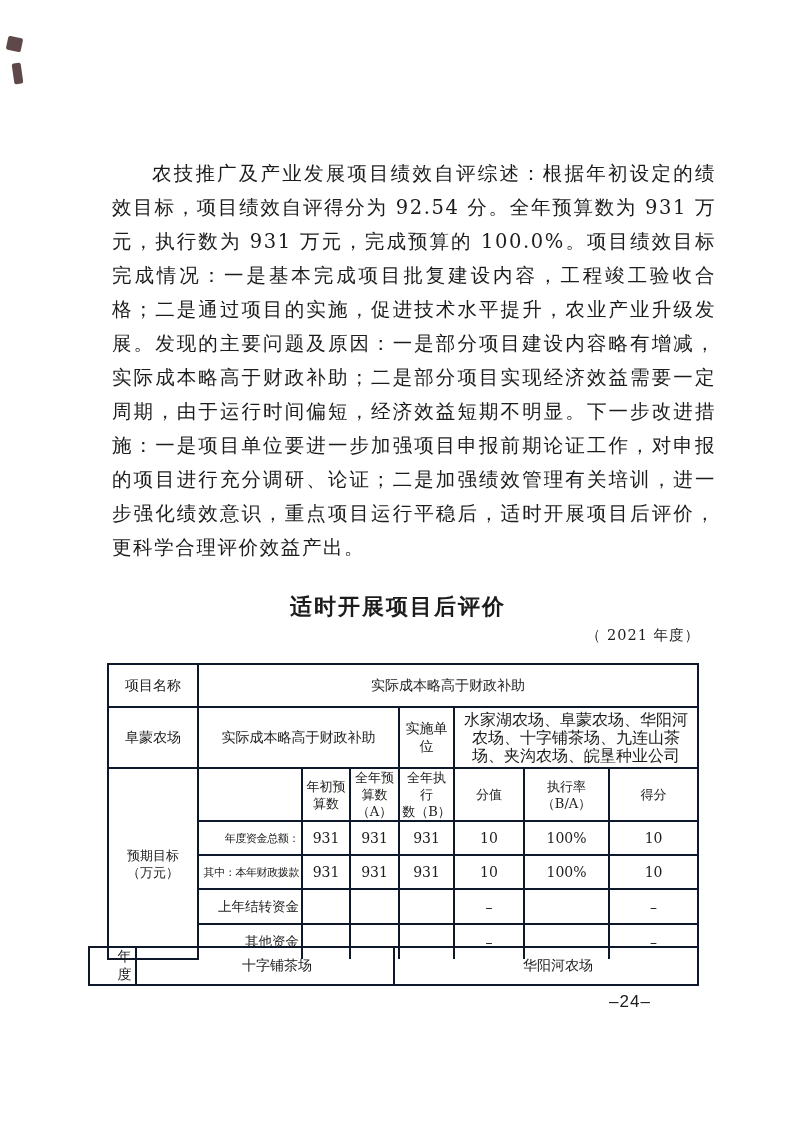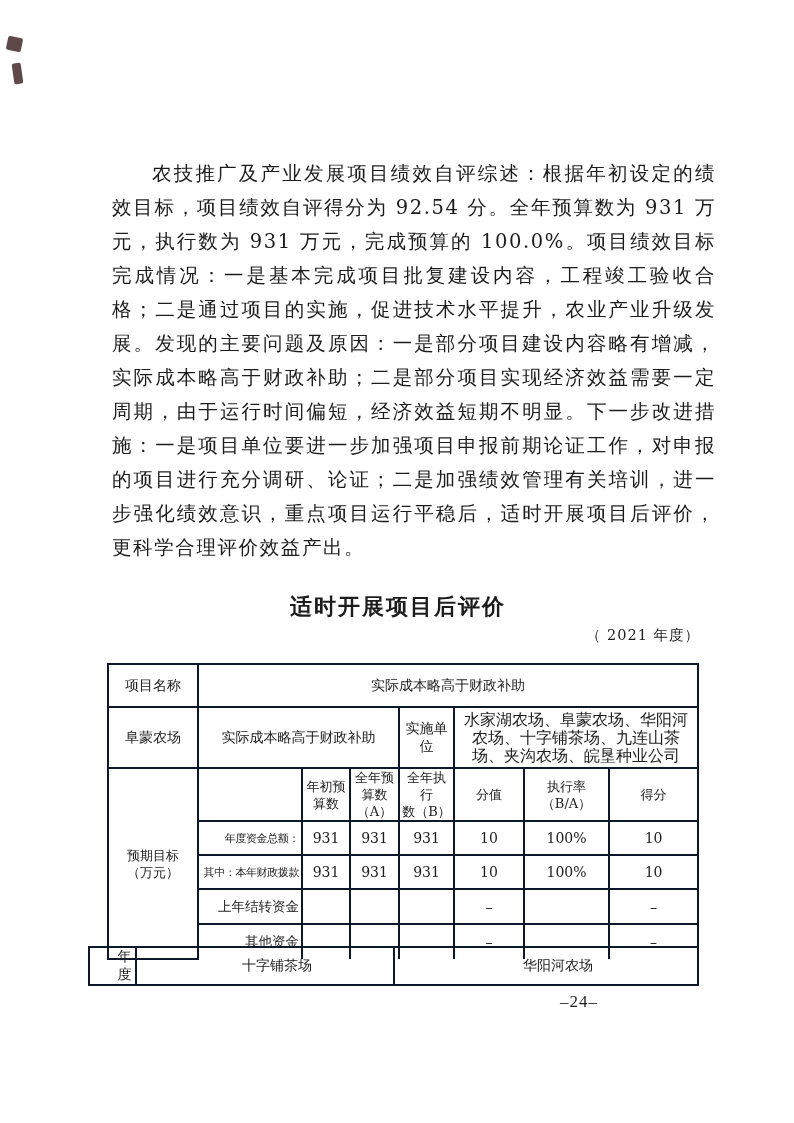--- a/index.html
+++ b/index.html
@@ -52,22 +52,22 @@
   .group-label{white-space:pre-line;font-size:14.5px;line-height:23px;}
   .impl-value{font-size:16px;line-height:18px;padding:0 4px;}
   .fund-label-left{text-align:right;font-size:11px;letter-spacing:-.4px;padding-left:3px;white-space:nowrap;}
   .fund-label-right{text-align:right;font-size:13.5px;padding-right:2px;white-space:nowrap;}
 
   .bottom{position:absolute;left:88px;top:946px;width:609px;}
   .bottom td{height:36px;padding-left:26px;}
 
   .page-number{
     position:absolute;left:560px;top:992px;width:140px;
-    text-align:left;font-size:17px;letter-spacing:1px;
-    font-family:Liberation Serif, serif;
+    text-align:center;font-size:17px;letter-spacing:1px;
+    font-family:Liberation Sans, sans-serif;
   }
 </style>
 </head>
 <body>
 
 <div class="page">
 
   <div class="artifact a1"></div>
   <div class="artifact a2"></div>
 

